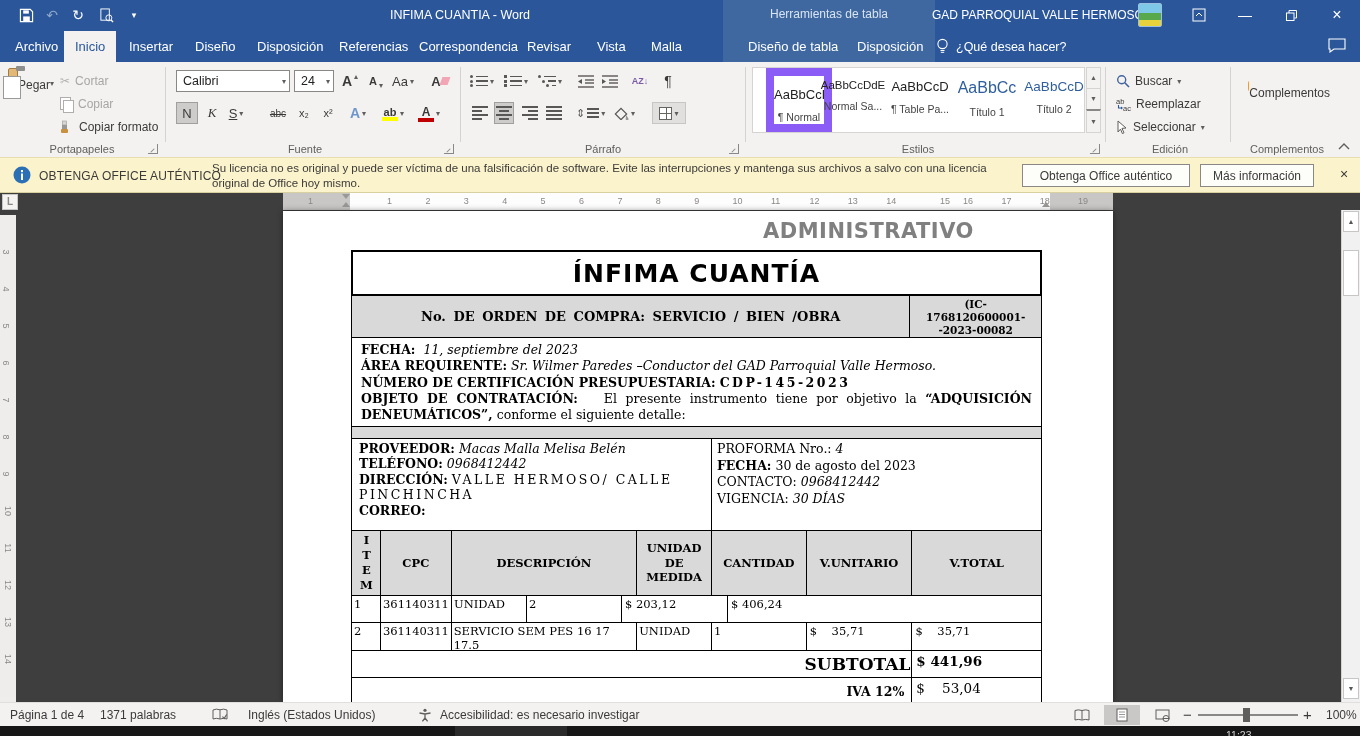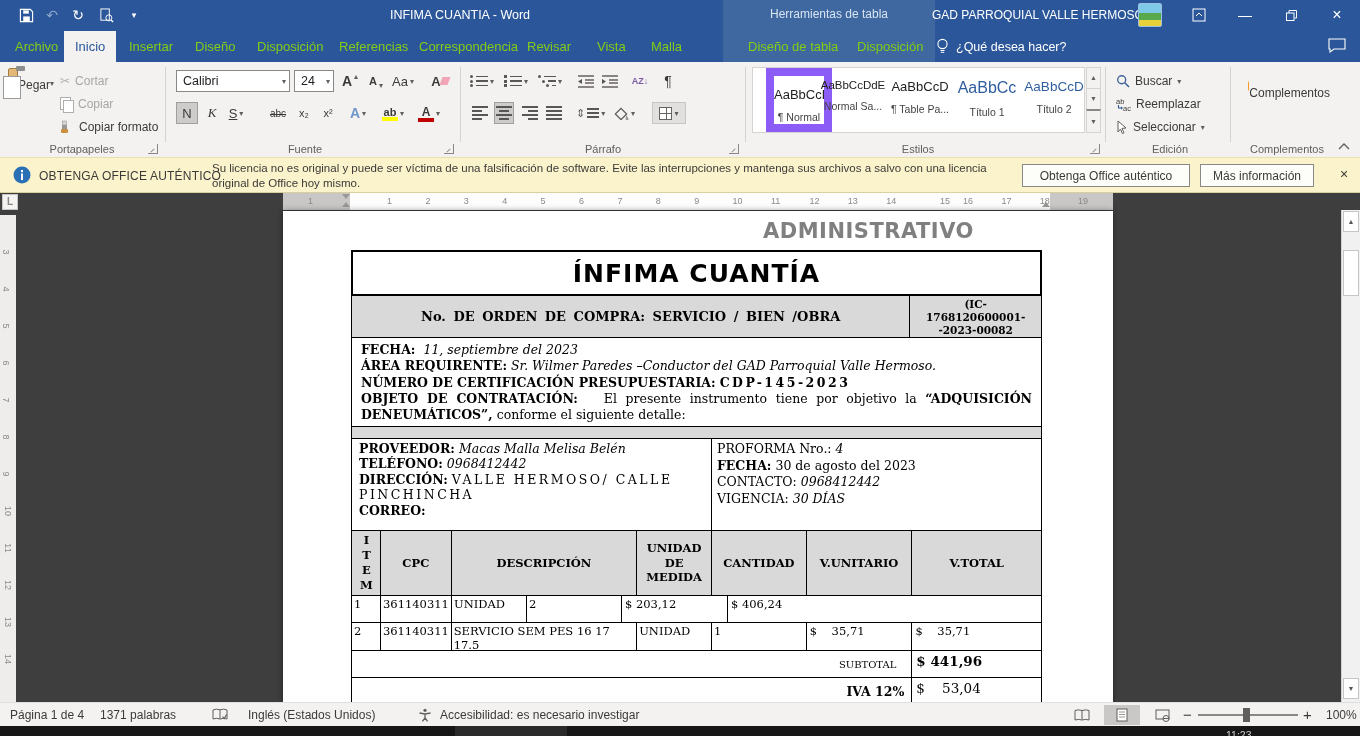--- a/index.html
+++ b/index.html
@@ -7,21 +7,21 @@
 .app{position:relative;width:1360px;height:736px;overflow:hidden;background:#3e3e3e}
 
 .tophdr{position:absolute;left:0;top:0;width:1360px;height:62px;background:#2b579a;color:#fff}
 .ctxband{position:absolute;left:723px;top:0;width:212px;height:62px;background:#3e689f}
 .ctxband .bandlabel{position:absolute;top:7px;left:0;width:100%;text-align:center;font-size:12px;color:#d9e4f2}
 .qatbtn{position:absolute;top:4px;height:22px;width:24px;display:flex;align-items:center;justify-content:center;font-size:14px;color:#fff}
 .doctitle{position:absolute;left:280px;top:0;width:360px;height:30px;line-height:30px;text-align:center;font-size:12.5px;color:#fff;white-space:nowrap}
 .account{position:absolute;left:932px;top:0;height:30px;line-height:30px;font-size:12px;color:#fff;white-space:nowrap}
 .avatar{position:absolute;left:1138px;top:3px;width:24px;height:24px;border-radius:2px;background:linear-gradient(180deg,#7ec8e8 0 40%,#58a84c 40% 75%,#e8d23c 75%);border:1px solid #9dc0e0;overflow:hidden}
 .winbtn{position:absolute;top:0;width:30px;height:30px;display:flex;align-items:center;justify-content:center;color:#fff;font-size:14px}
-.tab{position:absolute;top:31px;height:31px;line-height:31px;padding:0 11px;font-size:13px;color:#84cc16;white-space:nowrap}
+.tab{position:absolute;top:31px;height:31px;line-height:31px;padding:0 11px;font-size:13px;color:#ffffff;white-space:nowrap}
 .tab.active{background:#f3f2f1;color:#2b579a}
 .tellme{position:absolute;top:31px;left:936px;height:31px;display:flex;align-items:center;gap:7px;font-size:12.5px;color:#fff}
 
 .ribbon{position:absolute;left:0;top:62px;width:1360px;height:95px;background:#f3f2f1}
 .gdiv{position:absolute;top:5px;height:75px;width:1px;background:#d5d3d1}
 .glabel{position:absolute;top:81px;width:130px;text-align:center;font-size:11px;color:#605e5c}
 .launcher{position:absolute;width:10px;height:10px;border-right:1px solid #8a8886;border-bottom:1px solid #8a8886}
 .launcher::before{content:"";position:absolute;right:2px;bottom:2px;width:5px;height:1px;background:#8a8886;transform:rotate(-45deg)}
 .rbtn{position:absolute;display:flex;align-items:center;gap:5px;height:22px;font-size:12px;color:#3b3a39;white-space:nowrap}
 .grayed{color:#a8a6a4}
@@ -580,21 +580,21 @@
         <div class="cell" style="width:29px;padding:1px 2px">2</div>
         <div class="cell" style="width:71px;padding:1px 2px">361140311</div>
         <div class="cell" style="width:186px;padding:1px 2px">SERVICIO SEM PES 16 17 17.5</div>
         <div class="cell" style="width:75px;padding:1px 2px">UNIDAD</div>
         <div class="cell" style="width:95px;padding:1px 2px">1</div>
         <div class="cell money" style="width:106px;padding:1px 3px">$    35,71</div>
         <div class="cell money" style="width:129px;padding:1px 3px">$    35,71</div>
       </div>
 
       <div class="drow" style="left:68px;top:439px;width:691px;height:28px;display:flex">
-        <div class="cell" style="width:562px;display:flex;align-items:center;justify-content:flex-end;padding-right:15px;font-weight:normal;font-size:10px">SUBTOTAL</div>
+        <div class="cell" style="width:562px;display:flex;align-items:center;justify-content:flex-end;padding-right:1px;font-weight:bold;font-size:17px">SUBTOTAL</div>
         <div class="cell money" style="width:129px;font-weight:bold;font-size:13.5px;padding:2px 4px">$ 441,96</div>
       </div>
 
       <div class="drow" style="left:68px;top:466px;width:691px;height:29px;display:flex">
         <div class="cell" style="width:562px;display:flex;align-items:center;justify-content:flex-end;padding-right:7px;font-weight:bold;font-size:12.5px">IVA 12%</div>
         <div class="cell money" style="width:129px;font-weight:normal;font-size:13.5px;padding:2px 4px">$    53,04</div>
       </div>
     </div>
 
     <div class="sbar">

